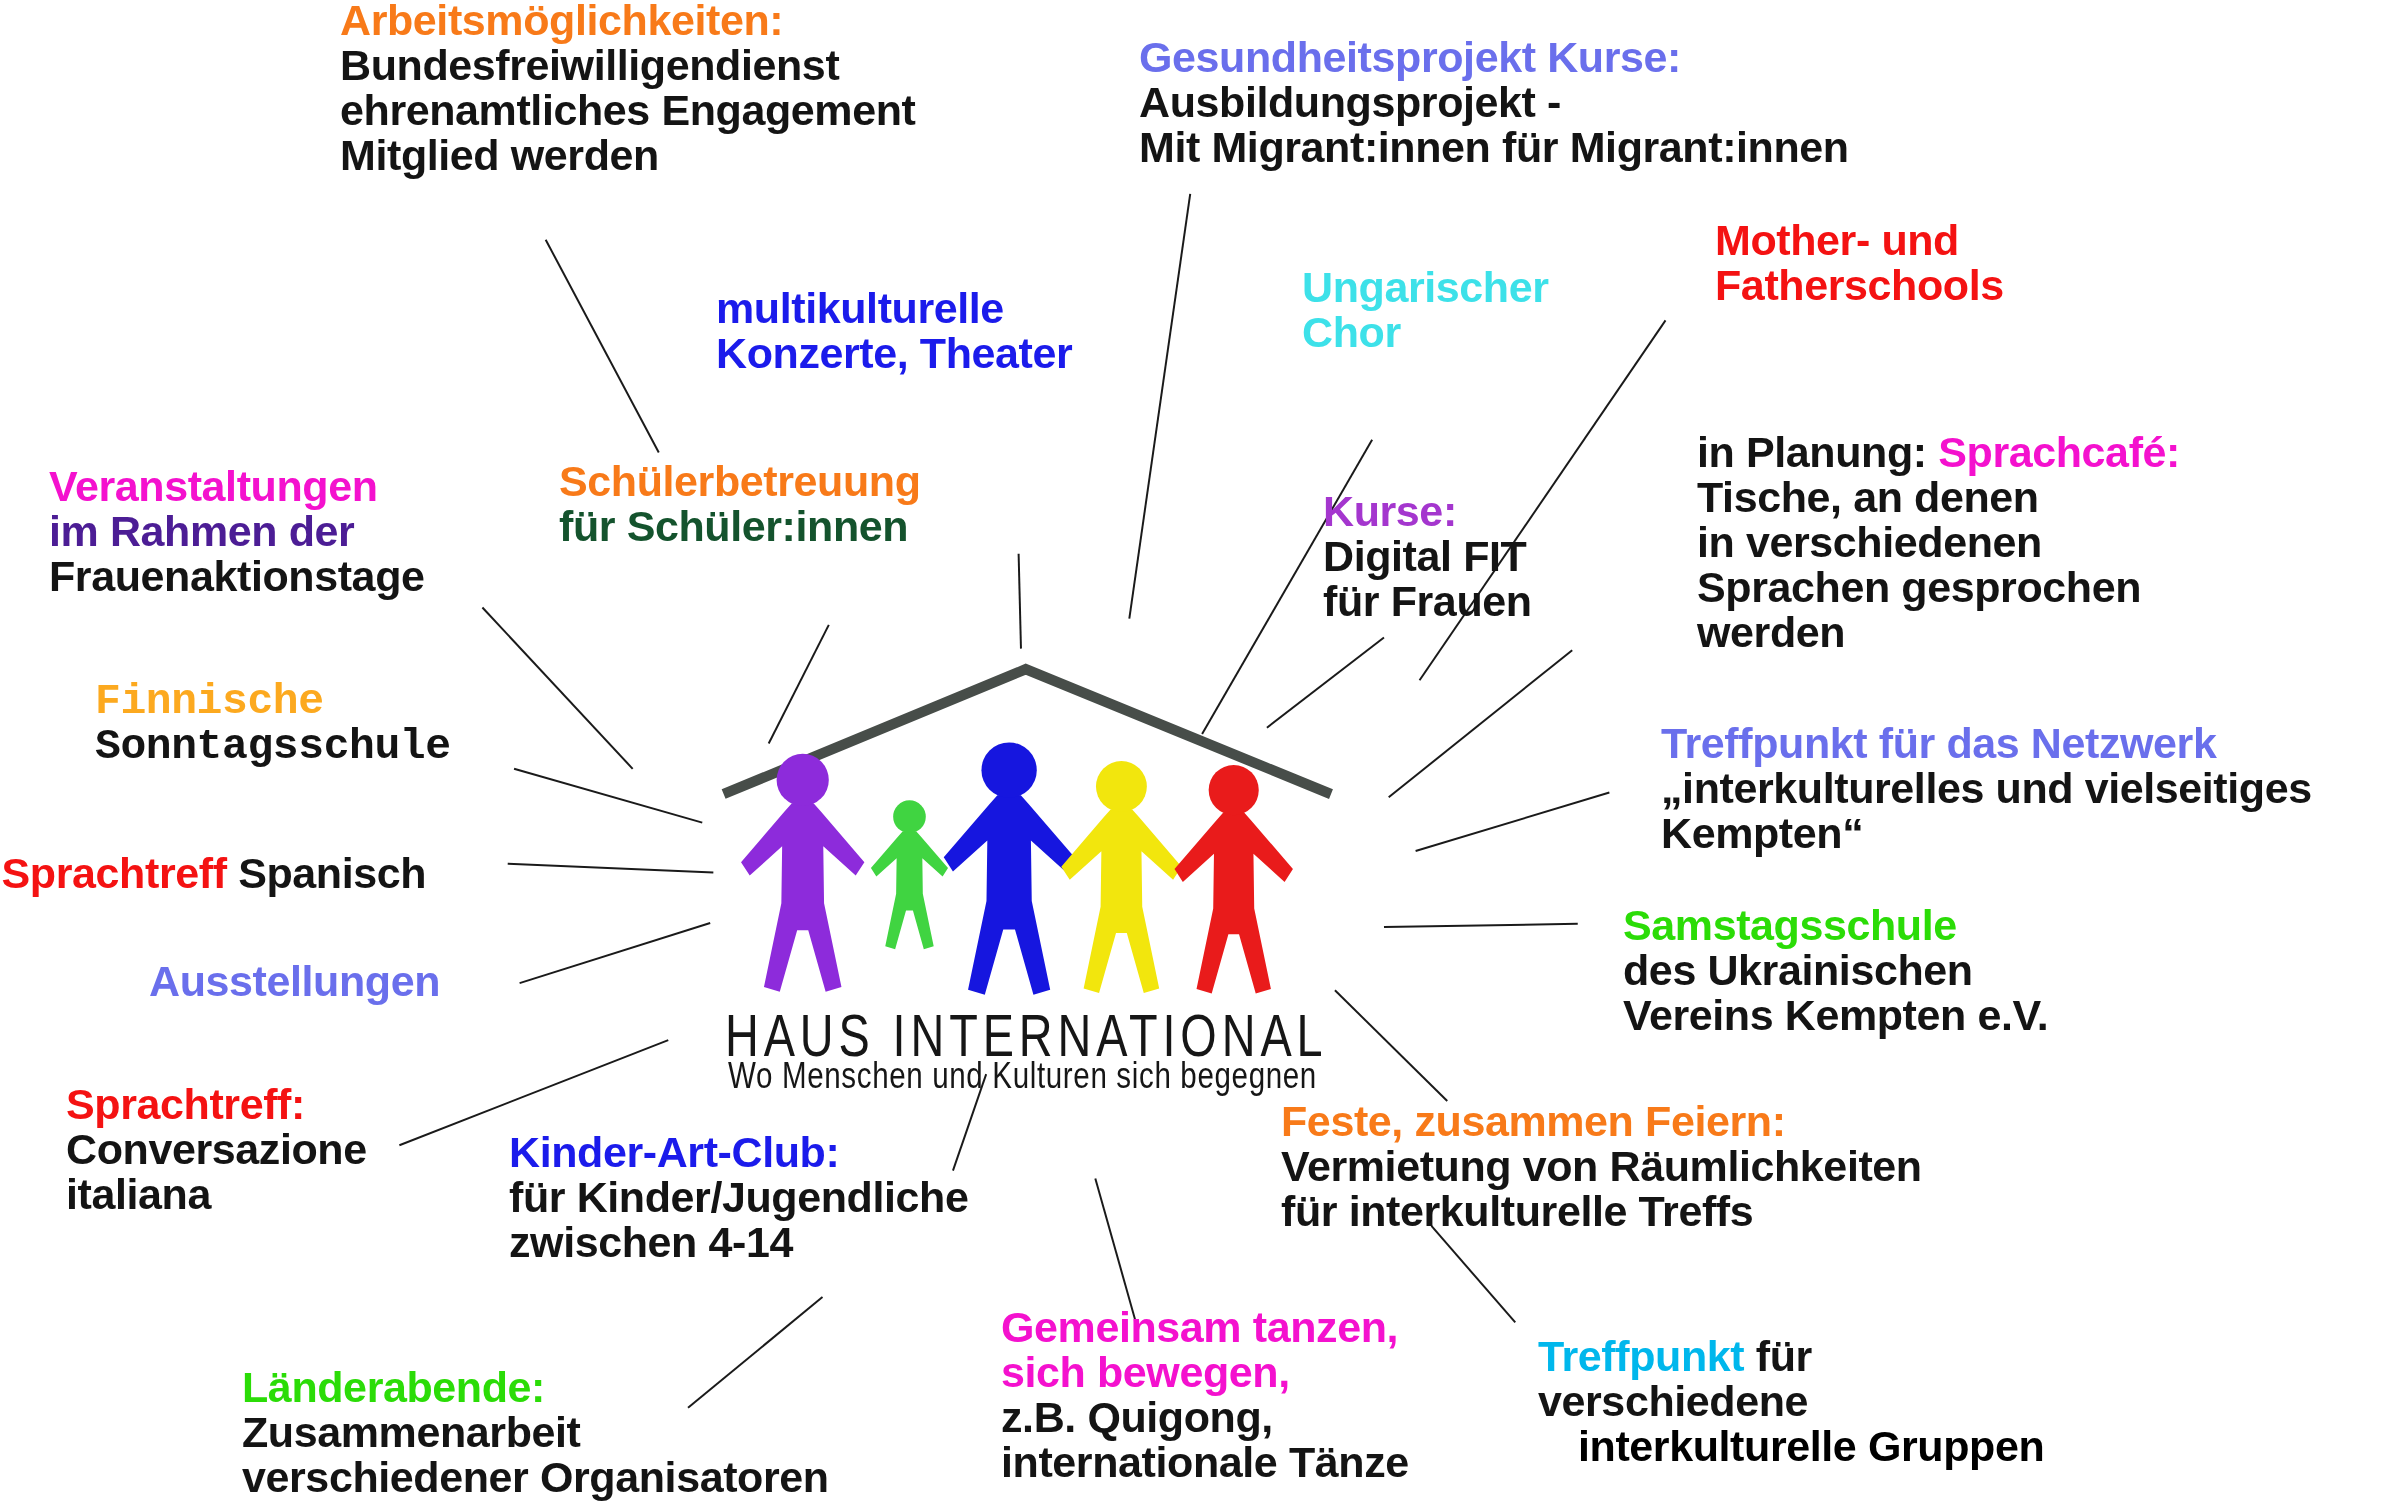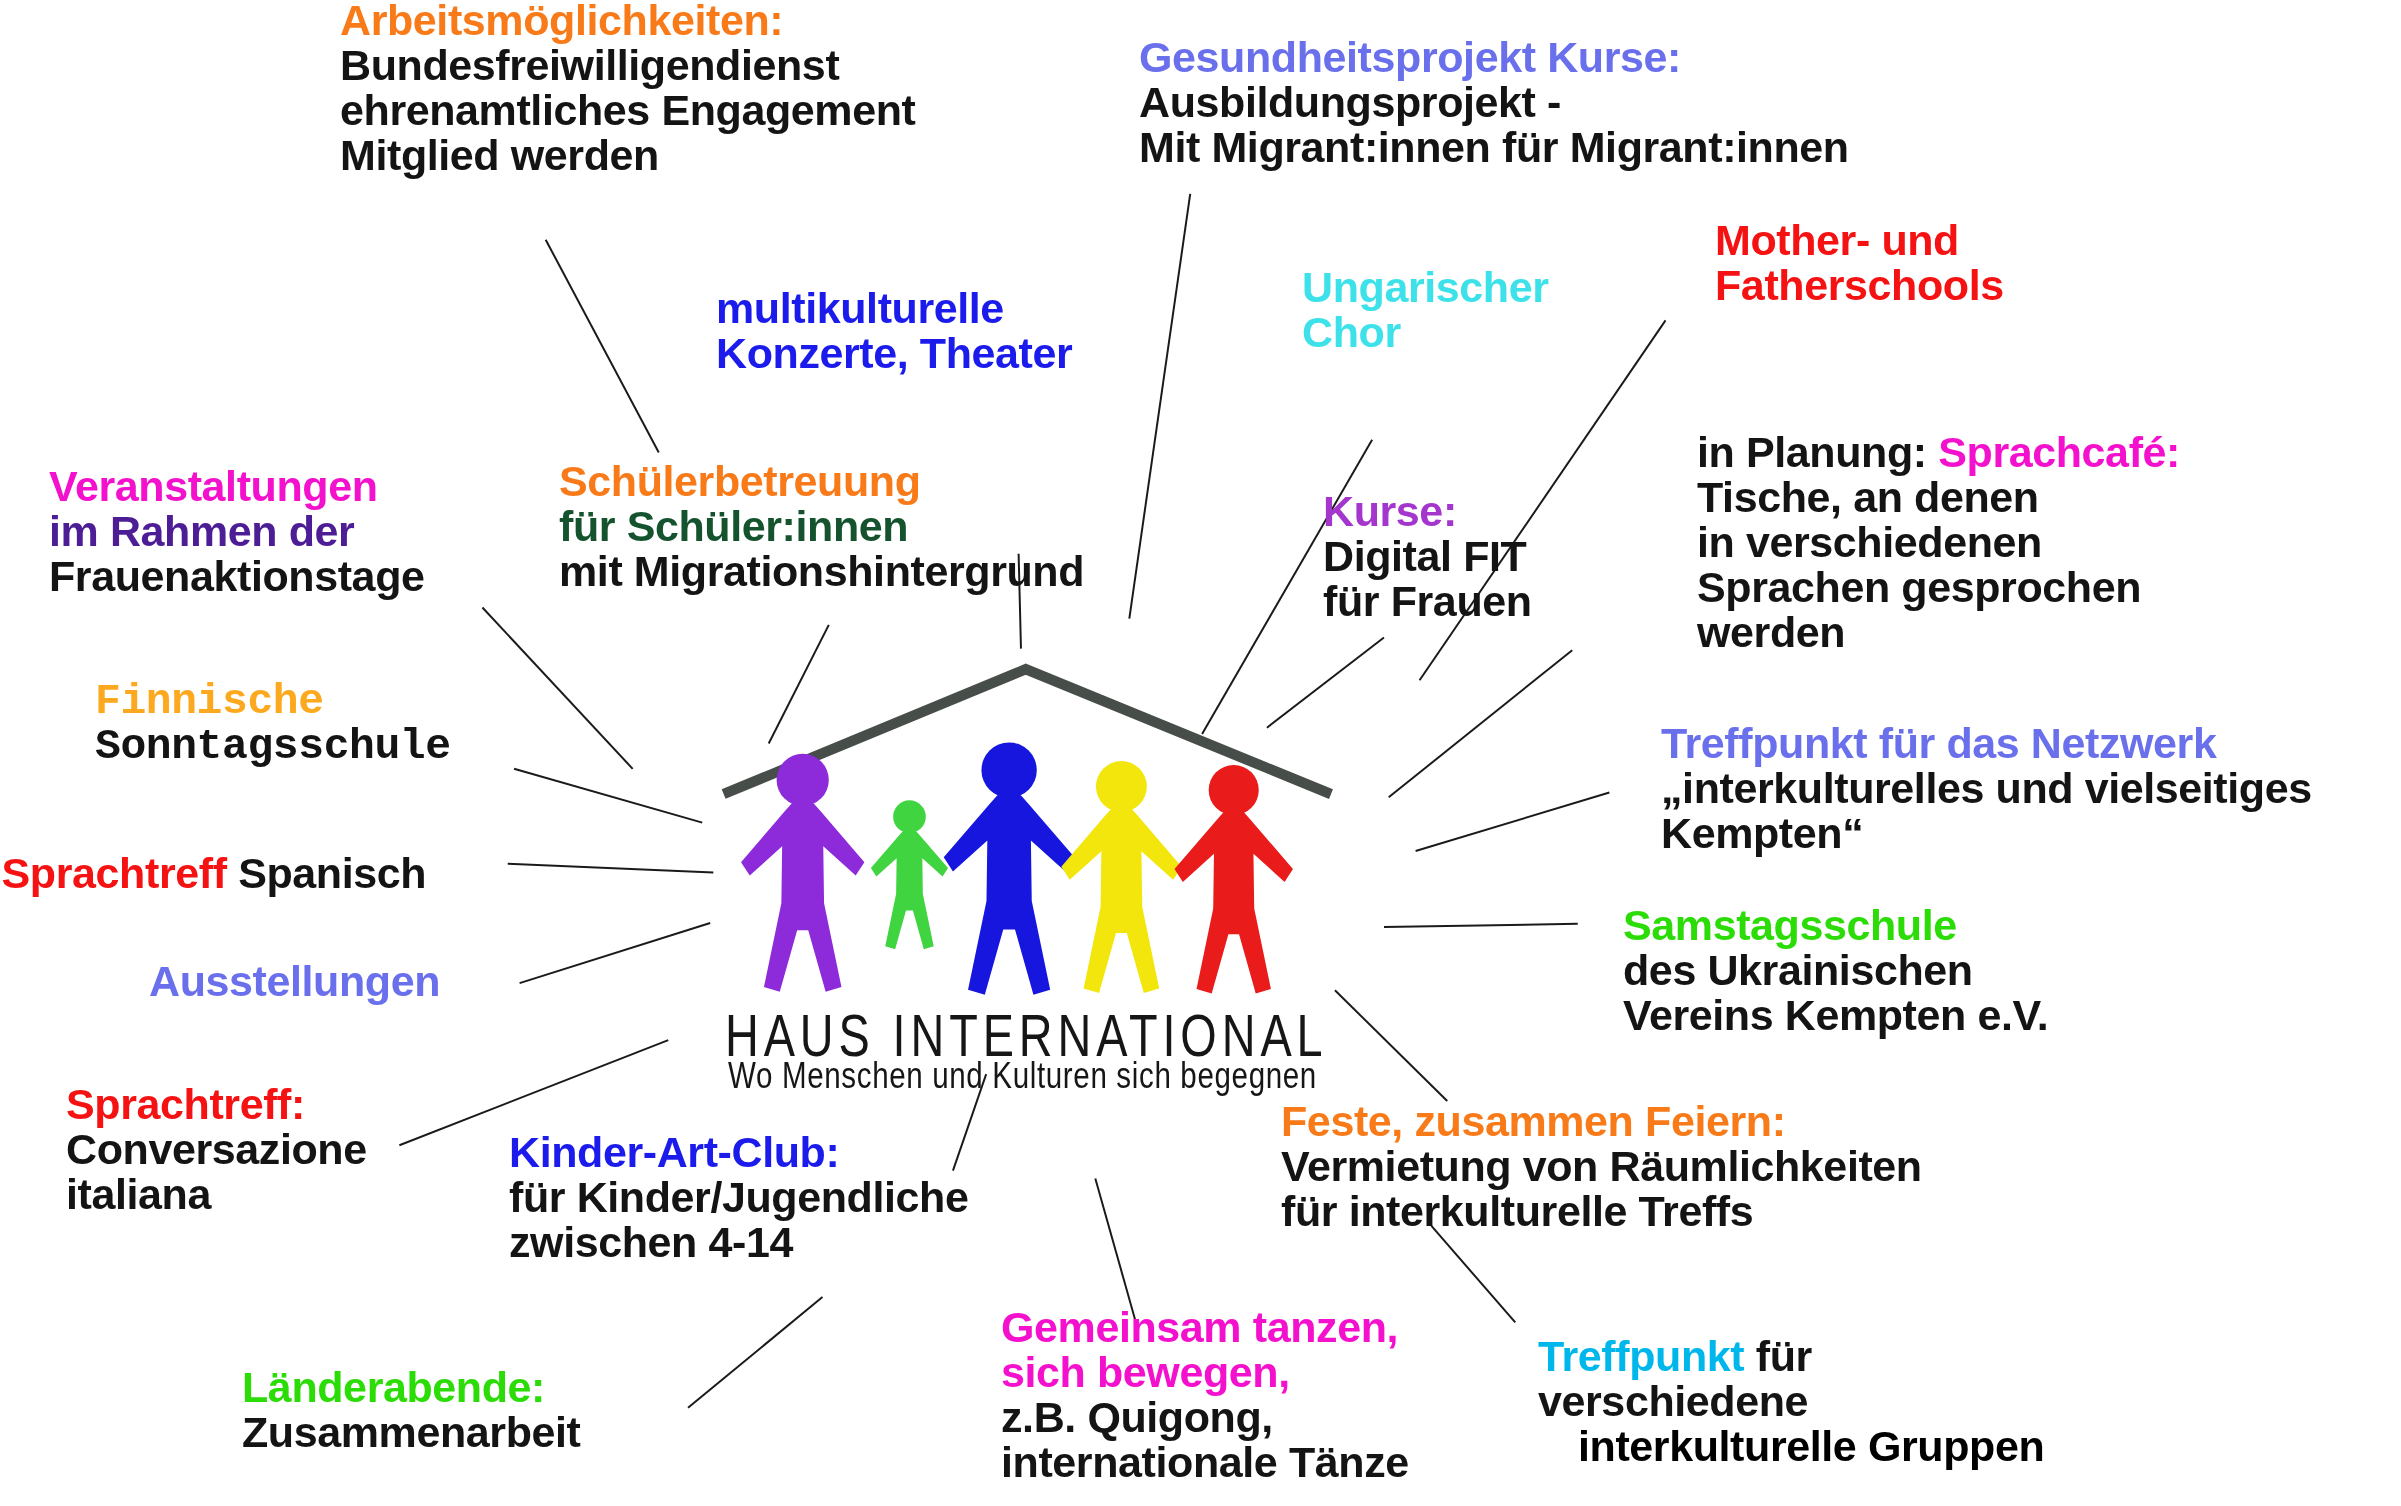--- a/index.html
+++ b/index.html
@@ -100,21 +100,20 @@
         <span class="label-line"><span style="color: rgb(244, 18, 18);">Fatherschools</span></span>
       </div>
       <div class="label-block" style="left: 49px; top: 464px;">
         <span class="label-line"><span style="color: rgb(244, 17, 206);">Veranstaltungen</span></span>
         <span class="label-line"><span style="color: #4c1d95;">im Rahmen der</span></span>
         <span class="label-line"><span style="color: rgb(20, 20, 20);">Frauenaktionstage</span></span>
       </div>
       <div class="label-block" style="left: 559px; top: 459px;">
         <span class="label-line"><span style="color: rgb(248, 122, 25);">Schülerbetreuung</span></span>
         <span class="label-line"><span style="color: #14532d; text-align: center;">für Schüler:innen</span></span>
-        <span class="label-line"><span style="color: rgb(20, 20, 20);">mit Migrationshintergrund</span></span>
       </div>
       <div class="label-block" style="left: 1323px; top: 489px;">
         <span class="label-line"><span style="color: rgb(164, 54, 206);">Kurse:</span></span>
         <span class="label-line"><span style="color: rgb(20, 20, 20);">Digital FIT</span></span>
         <span class="label-line"><span style="color: rgb(20, 20, 20);">für Frauen</span></span>
       </div>
       <div class="label-block" style="left: 1697px; top: 430px;">
         <span class="label-line"><span style="color: rgb(20, 20, 20);">in Planung: </span><span style="color: rgb(244, 17, 206);">Sprachcafé:</span></span>
         <span class="label-line"><span style="color: rgb(20, 20, 20);">Tische, an denen</span></span>
         <span class="label-line"><span style="color: rgb(20, 20, 20);">in verschiedenen</span></span>
@@ -152,20 +151,21 @@
         <span class="label-line"><span style="color: rgb(20, 20, 20);">zwischen 4-14</span></span>
       </div>
       <div class="label-block" style="left: 1281px; top: 1099px;">
         <span class="label-line"><span style="color: rgb(248, 122, 25);">Feste, zusammen Feiern:</span></span>
         <span class="label-line"><span style="color: rgb(20, 20, 20);">Vermietung von Räumlichkeiten</span></span>
         <span class="label-line"><span style="color: rgb(20, 20, 20);">für interkulturelle Treffs</span></span>
       </div>
       <div class="label-block" style="left: 242px; top: 1365px;">
         <span class="label-line"><span style="color: rgb(43, 220, 7);">Länderabende:</span></span>
         <span class="label-line"><span style="color: rgb(20, 20, 20);">Zusammenarbeit</span></span>
+        <span class="label-line"><span style="color: rgb(20, 20, 20);">verschiedener Organisatoren</span></span>
       </div>
       <div class="label-block" style="left: 1001px; top: 1305px;">
         <span class="label-line"><span style="color: rgb(244, 17, 206);">Gemeinsam tanzen,</span></span>
         <span class="label-line"><span style="color: rgb(244, 17, 206);">sich bewegen,</span></span>
         <span class="label-line"><span style="color: rgb(20, 20, 20);">z.B. Quigong,</span></span>
         <span class="label-line"><span style="color: rgb(20, 20, 20);">internationale Tänze</span></span>
       </div>
       <div class="label-block" style="left: 1538px; top: 1334px;">
         <span class="label-line"><span style="color: rgb(0, 183, 236);">Treffpunkt </span><span style="color: rgb(20, 20, 20);">für</span></span>
         <span class="label-line"><span style="color: rgb(20, 20, 20);">verschiedene</span></span>

